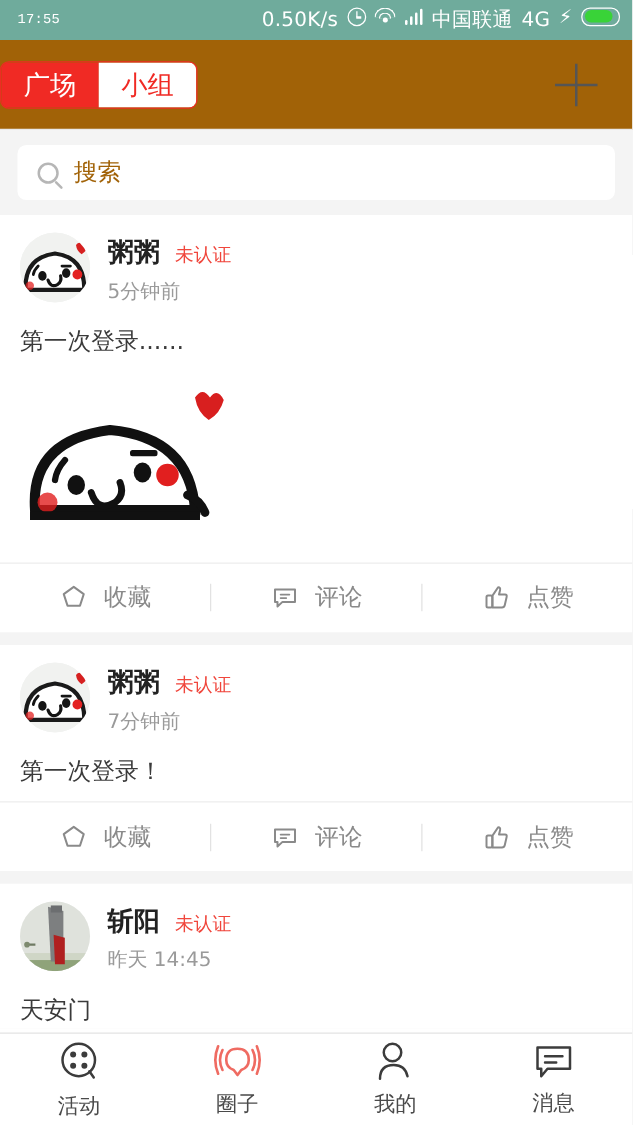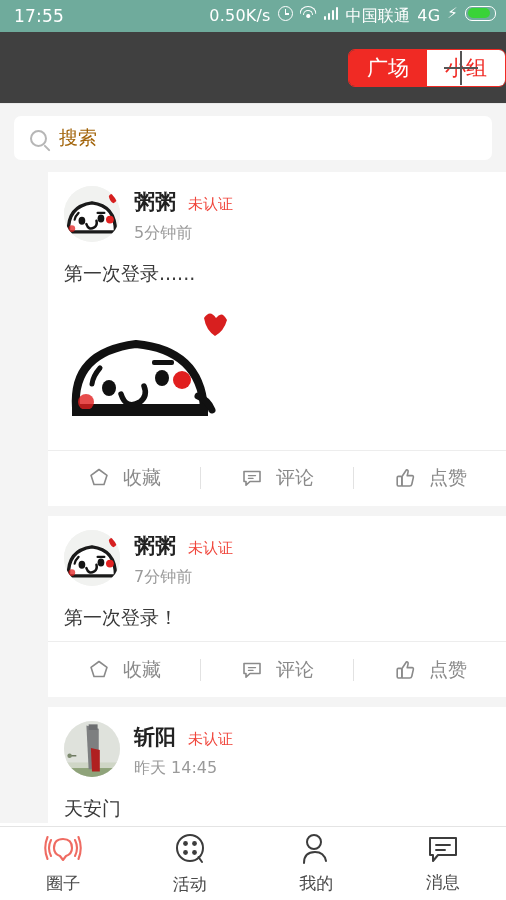--- a/index.html
+++ b/index.html
@@ -10,21 +10,21 @@
     overflow: hidden;
   }
   #app { position: relative; width: 506px; height: 900px; background: #ffffff; overflow: hidden; }
 
   
   .statusbar {
     height: 32px; background: #6fab9c; color: #ffffff;
     display: flex; align-items: center; padding: 0 10px 0 14px;
     font-size: 17px; letter-spacing: .2px;
   }
-  .sb-time { font-size: 17px; }
+  .sb-time { font-size: 11px; font-family: Liberation Mono, monospace; }
   .sb-right { margin-left: auto; display: flex; align-items: flex-start; gap: 7px; }
   .sb-speed { font-size: 16px; }
   .sb-carrier { font-size: 16px; }
   .sb-4g { font-size: 16px; }
   .ico-alarm { width: 15px; height: 15px; border: 1.6px solid #fff; border-radius: 50%; position: relative; }
   .ico-alarm::before { content:""; position:absolute; left:6px; top:2.5px; width:1.5px; height:5px; background:#fff; }
   .ico-alarm::after { content:""; position:absolute; left:6.5px; top:6.5px; width:4px; height:1.5px; background:#fff; }
   .ico-wifi { width: 17px; height: 13px; position: relative; }
   .ico-wifi i { position:absolute; border: 1.7px solid #fff; border-bottom:none; border-radius: 50% 50% 0 0 / 100% 100% 0 0; left:50%; transform:translateX(-50%); }
   .ico-wifi i:nth-child(1){ width:17px; height:8px; top:0; }
@@ -35,41 +35,41 @@
   .ico-signal span:nth-child(1){ height:4px; }
   .ico-signal span:nth-child(2){ height:7px; }
   .ico-signal span:nth-child(3){ height:10px; }
   .ico-signal span:nth-child(4){ height:13px; }
   .ico-bolt { font-size: 15px; line-height: 1; }
   .ico-battery { width: 31px; height: 15px; border: 1.6px solid #ffffff; border-radius: 7px; padding: 1.6px; display:flex; }
   .ico-battery i { flex: 0 0 88%; background: #39d338; border-radius: 5px; }
 
   
   .header {
-    height: 72px; background: #404040; display:flex; align-items:center;
-    justify-content:flex-end; position:relative; border-bottom:1px solid #e9e9e9;
+    height: 72px; background: #a16207; display:flex; align-items:center;
+    justify-content:flex-start; position:relative; border-bottom:1px solid #e9e9e9;
   }
   .segmented { display:flex; border:1px solid #f02a24; border-radius: 7px; overflow:hidden; height:38px; }
   .seg { display:flex; align-items:center; justify-content:center; width:78px; font-size:21px; }
   .seg.active { background:#f02a24; color:#ffffff; }
   .seg.inactive { background:#ffffff; color:#f02a24; }
   .plus-btn { position:absolute; right:28px; top:50%; transform:translateY(-50%); width:34px; height:34px; }
   .plus-btn::before, .plus-btn::after { content:""; position:absolute; background:#555; }
   .plus-btn::before { left:0; top:16px; width:34px; height:2px; }
   .plus-btn::after { top:0; left:16px; height:34px; width:2px; }
 
   
   .search-wrap { background:#f4f4f4; padding:12px 14px; }
   .search-box { background:#fff; border-radius:7px; height:44px; display:flex; align-items:center; padding:0 16px; gap:12px; }
   .ico-search { width:17px; height:17px; border:2px solid #b6b6b6; border-radius:50%; position:relative; flex:none; }
   .ico-search::after { content:""; position:absolute; right:-6px; bottom:-4px; width:8px; height:2px; background:#b6b6b6; transform:rotate(45deg); border-radius:2px; }
   .search-ph { color:#a16207; font-size:19px; }
 
   
-  .feed { background:#f4f4f4;padding-left:48px; }
+  .feed { background:#f4f4f4; }
   .post { background:#ffffff; padding: 14px 0 0 0; }
   .gap { height:10px; background:#f4f4f4; }
   .post-head { display:flex; align-items:flex-start; padding: 0 16px; gap: 14px; }
   .avatar { width:56px; height:56px; border-radius:50%; overflow:hidden; flex:none; background:#f1f2f0; position:relative; }
   .avatar svg { width:100%; height:100%; display:block; }
   .meta { padding-top: 2px; }
   .name-row { display:flex; align-items:baseline; gap:12px; }
   .uname { font-size:21px; color:#222; font-weight:600; }
   .badge { font-size:15px; color:#f0463c; }
   .time { font-size:16px; color:#9a9a9a; margin-top:7px; }
@@ -284,43 +284,43 @@
         </div>
       </div>
       <div class="post-text">天安门</div>
     </div>
 
   </div>
 
   <div class="tabbar">
 
     <div class="tab">
-      <svg width="38" height="34" viewBox="0 0 38 34">
-        <path d="M10 16 Q10 7 19 7 Q28 7 28 16 Q28 22 22 24 L19 28 L16 24 Q10 22 10 16 Z" fill="none" stroke="#ef6b62" stroke-width="2.1" stroke-linejoin="round"></path>
-        <path d="M7 8 Q3 16 7 24" fill="none" stroke="#ef6b62" stroke-width="2.1" stroke-linecap="round"></path>
-        <path d="M3.5 5 Q-1 16 3.5 27" fill="none" stroke="#ef6b62" stroke-width="2.1" stroke-linecap="round"></path>
-        <path d="M31 8 Q35 16 31 24" fill="none" stroke="#ef6b62" stroke-width="2.1" stroke-linecap="round"></path>
-        <path d="M34.5 5 Q39 16 34.5 27" fill="none" stroke="#ef6b62" stroke-width="2.1" stroke-linecap="round"></path>
-      </svg>
-      <span class="tab-label">圈子</span>
-    </div>
-
-    <div class="tab">
       <svg width="36" height="36" viewBox="0 0 36 36">
         <circle cx="18" cy="17" r="13" fill="none" stroke="#3c3c3c" stroke-width="2"></circle>
         <path d="M26.5 26 L30 31" stroke="#3c3c3c" stroke-width="2" stroke-linecap="round"></path>
         <circle cx="13.5" cy="12.5" r="2.4" fill="#3c3c3c"></circle>
         <circle cx="22.5" cy="12.5" r="2.4" fill="#3c3c3c"></circle>
         <circle cx="13.5" cy="21.5" r="2.4" fill="#3c3c3c"></circle>
         <circle cx="22.5" cy="21.5" r="2.4" fill="#3c3c3c"></circle>
       </svg>
       <span class="tab-label">活动</span>
     </div>
 
     <div class="tab">
+      <svg width="38" height="34" viewBox="0 0 38 34">
+        <path d="M10 16 Q10 7 19 7 Q28 7 28 16 Q28 22 22 24 L19 28 L16 24 Q10 22 10 16 Z" fill="none" stroke="#ef6b62" stroke-width="2.1" stroke-linejoin="round"></path>
+        <path d="M7 8 Q3 16 7 24" fill="none" stroke="#ef6b62" stroke-width="2.1" stroke-linecap="round"></path>
+        <path d="M3.5 5 Q-1 16 3.5 27" fill="none" stroke="#ef6b62" stroke-width="2.1" stroke-linecap="round"></path>
+        <path d="M31 8 Q35 16 31 24" fill="none" stroke="#ef6b62" stroke-width="2.1" stroke-linecap="round"></path>
+        <path d="M34.5 5 Q39 16 34.5 27" fill="none" stroke="#ef6b62" stroke-width="2.1" stroke-linecap="round"></path>
+      </svg>
+      <span class="tab-label">圈子</span>
+    </div>
+
+    <div class="tab">
       <svg width="34" height="34" viewBox="0 0 34 34">
         <circle cx="15" cy="10" r="7" fill="none" stroke="#3c3c3c" stroke-width="2"></circle>
         <path d="M5 31 Q5 20 16 20 Q25 20 27 29" fill="none" stroke="#3c3c3c" stroke-width="2" stroke-linecap="round"></path>
       </svg>
       <span class="tab-label">我的</span>
     </div>
 
     <div class="tab">
       <svg width="36" height="32" viewBox="0 0 36 32">
         <path d="M5 5 H31 V22 H13 L8 28 V22 H5 Z" fill="none" stroke="#3c3c3c" stroke-width="2" stroke-linejoin="round"></path>

